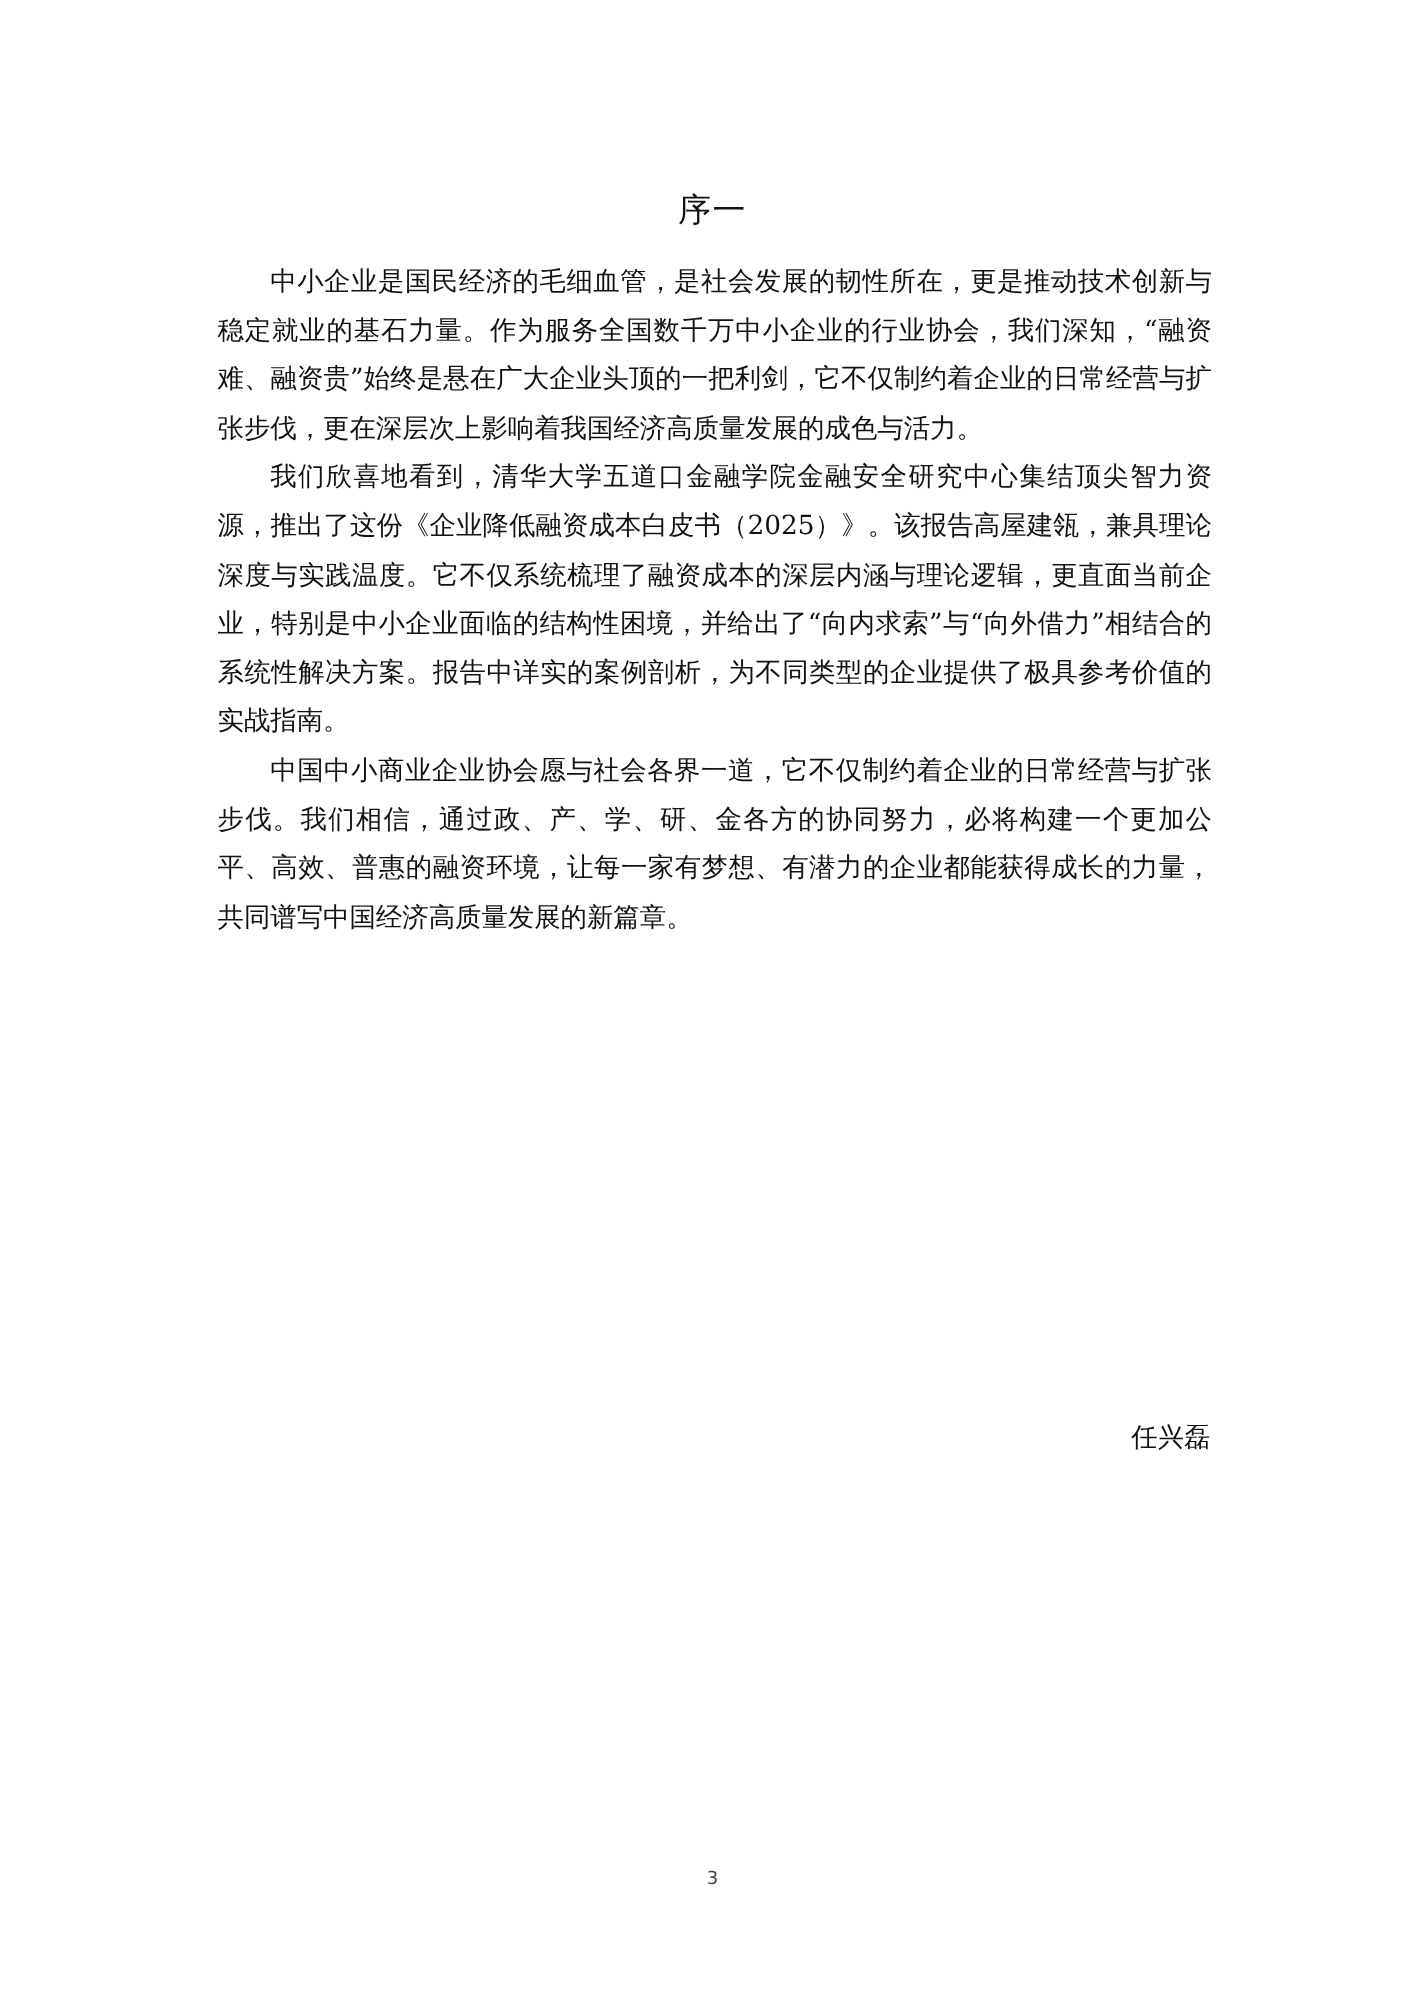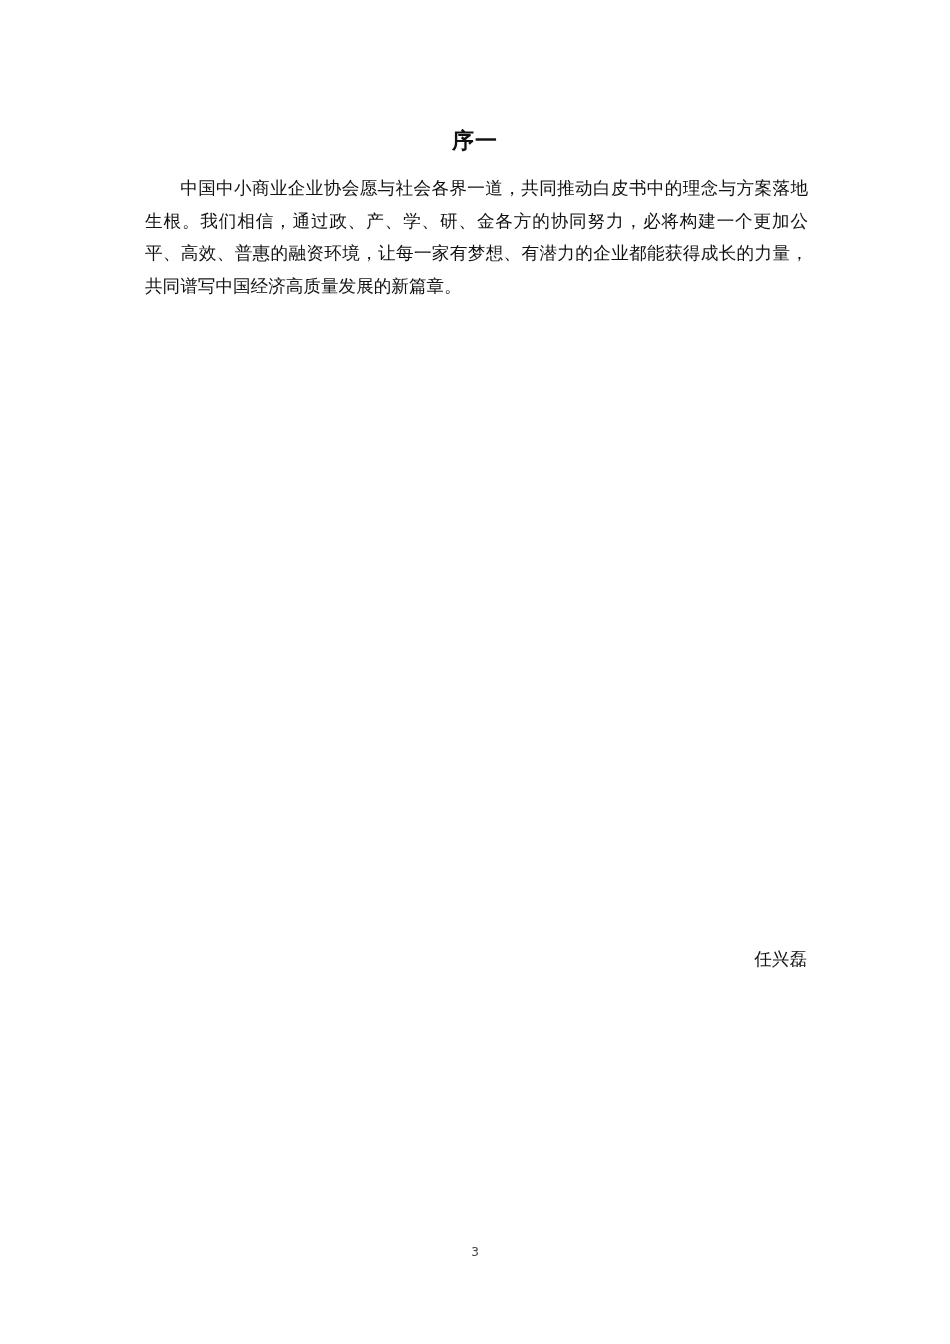--- a/index.html
+++ b/index.html
@@ -22,21 +22,21 @@
       height: 1344px;
       background: #ffffff;
     }
     .title {
       position: absolute;
       left: 0;
       top: 126px;
       width: 950px;
       text-align: center;
       font-family: "DejaVu Sans", "Liberation Sans", sans-serif;
-      font-weight: bold;
+      font-weight: normal;
       font-size: 22px;
       line-height: 30px;
       letter-spacing: 1px;
     }
     .body {
       position: absolute;
       left: 145px;
       top: 172px;
       width: 663px;
     }
@@ -68,21 +68,23 @@
       color: #444444;
     }
   </style>
 </head>
 <body>
 
 <div class="page">
   <div class="title">序一</div>
 
   <div class="body">
-    <p class="para">中国中小商业企业协会愿与社会各界一道，共同推动白皮书中的理念与方案落地生根。我们相信，通过政、产、学、研、金各方的协同努力，必将构建一个更加公平、高效、普惠的融资环境，让每一家有梦想、有潜力的企业都能获得成长的力量，共同谱写中国经济高质量发展的新篇章。</p>
+    <p class="para">中小企业是国民经济的毛细血管，是社会发展的韧性所在，更是推动技术创新与稳定就业的基石力量。作为服务全国数千万中小企业的行业协会，我们深知，“融资难、融资贵”始终是悬在广大企业头顶的一把利剑，它不仅制约着企业的日常经营与扩张步伐，更在深层次上影响着我国经济高质量发展的成色与活力。</p>
+    <p class="para">我们欣喜地看到，清华大学五道口金融学院金融安全研究中心集结顶尖智力资源，推出了这份《企业降低融资成本白皮书（2025）》。该报告高屋建瓴，兼具理论深度与实践温度。它不仅系统梳理了融资成本的深层内涵与理论逻辑，更直面当前企业，特别是中小企业面临的结构性困境，并给出了“向内求索”与“向外借力”相结合的系统性解决方案。报告中详实的案例剖析，为不同类型的企业提供了极具参考价值的实战指南。</p>
+    <p class="para">中国中小商业企业协会愿与社会各界一道，它不仅制约着企业的日常经营与扩张步伐。我们相信，通过政、产、学、研、金各方的协同努力，必将构建一个更加公平、高效、普惠的融资环境，让每一家有梦想、有潜力的企业都能获得成长的力量，共同谱写中国经济高质量发展的新篇章。</p>
   </div>
 
   <div class="signature">
     <span class="sig-line">任兴磊</span>
   </div>
 
   <div class="page-number">3</div>
 </div>
 
 </body></html>

